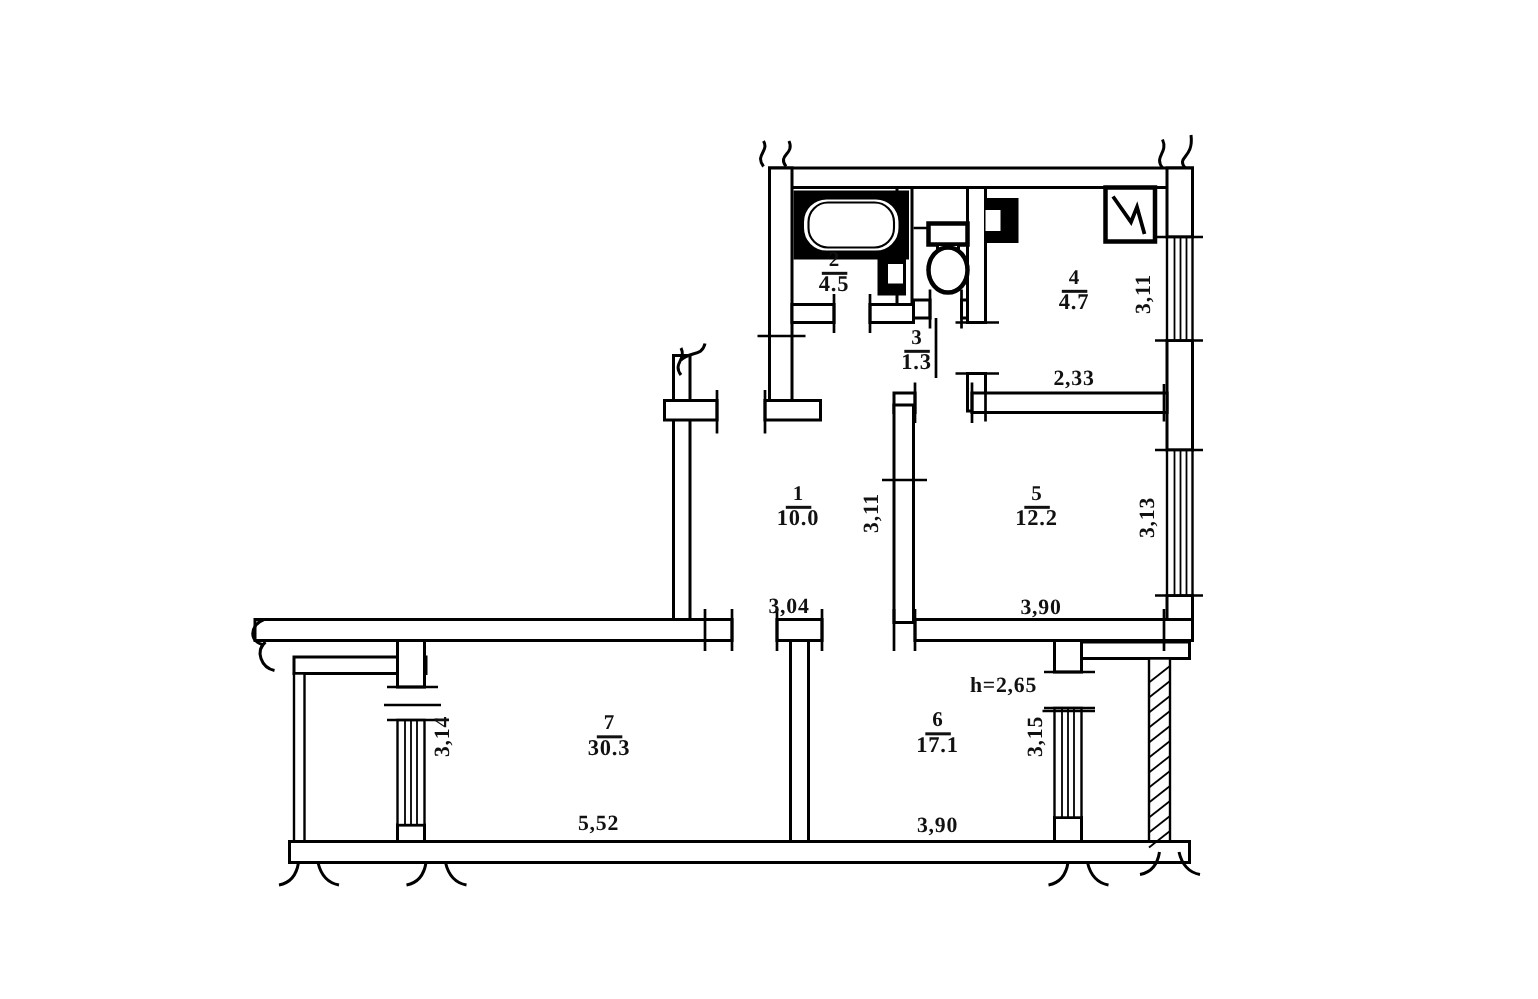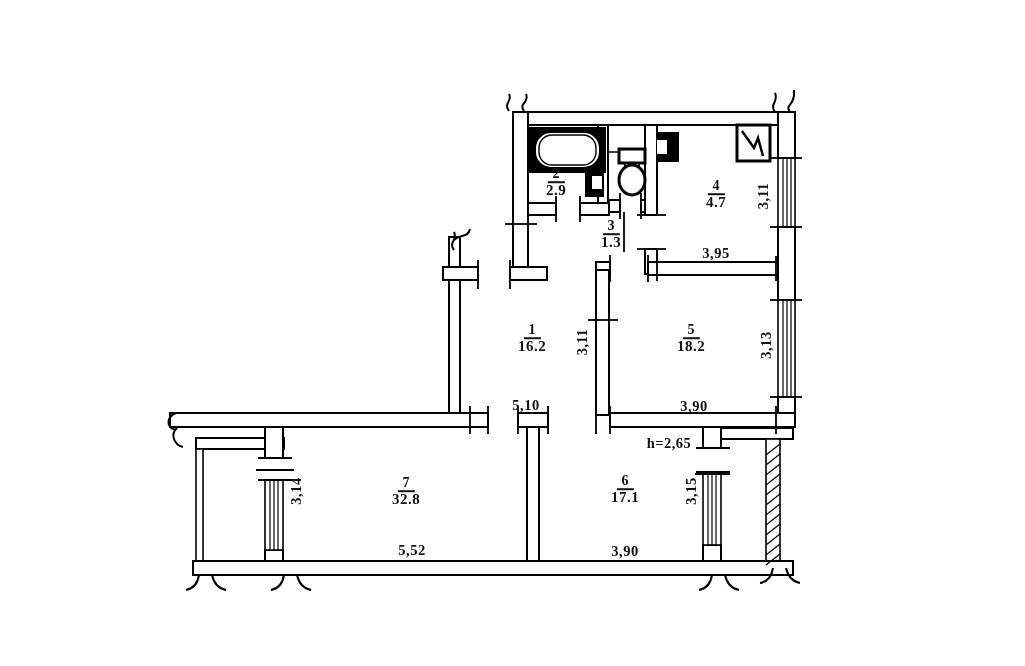--- a/index.html
+++ b/index.html
@@ -212,52 +212,52 @@
     <ellipse class="fix" cx="632" cy="180" rx="13" ry="15" stroke-width="3"></ellipse>
   </g>
   <g>
     <rect class="fix" x="737" y="125" width="33" height="36" stroke-width="3"></rect>
     <polyline points="742,131 754,148 758,138 763,156" fill="none" stroke="#000" stroke-width="2.5"></polyline>
   </g>
 </svg>
 
 <div class="lbl rlabel" style="left:532px;top:338px">
   <span class="num">1</span>
-  <span class="area">16.2</span>
+  <span class="area">10.0</span>
 </div>
 <div class="lbl rlabel" style="left:556px;top:182px">
   <span class="num">2</span>
-  <span class="area">2.9</span>
+  <span class="area">4.5</span>
 </div>
 <div class="lbl rlabel" style="left:611px;top:234px">
   <span class="num">3</span>
   <span class="area">1.3</span>
 </div>
 <div class="lbl rlabel" style="left:716px;top:194px">
   <span class="num">4</span>
   <span class="area">4.7</span>
 </div>
 <div class="lbl rlabel" style="left:691px;top:338px">
   <span class="num">5</span>
-  <span class="area">18.2</span>
+  <span class="area">12.2</span>
 </div>
 <div class="lbl rlabel" style="left:625px;top:489px">
   <span class="num">6</span>
   <span class="area">17.1</span>
 </div>
 <div class="lbl rlabel" style="left:406px;top:491px">
   <span class="num">7</span>
-  <span class="area">32.8</span>
-</div>
-
-<div class="lbl dim" style="left:716px;top:253px">3,95</div>
-<div class="lbl dim" style="left:526px;top:405px">5,10</div>
+  <span class="area">30.3</span>
+</div>
+
+<div class="lbl dim" style="left:716px;top:253px">2,33</div>
+<div class="lbl dim" style="left:526px;top:405px">3,04</div>
 <div class="lbl dim" style="left:694px;top:406px">3,90</div>
-<div class="lbl dim" style="left:669px;top:443px">h=2,65</div>
-<div class="lbl dim" style="left:412px;top:550px">5,52</div>
+<div class="lbl dim" style="left:669px;top:458px">h=2,65</div>
+<div class="lbl dim" style="left:399px;top:550px">5,52</div>
 <div class="lbl dim" style="left:625px;top:551px">3,90</div>
 
 <div class="lbl dim dimv" style="left:763px;top:196px">3,11</div>
 <div class="lbl dim dimv" style="left:766px;top:345px">3,13</div>
 <div class="lbl dim dimv" style="left:582px;top:342px">3,11</div>
 <div class="lbl dim dimv" style="left:296px;top:491px">3,14</div>
 <div class="lbl dim dimv" style="left:691px;top:491px">3,15</div>
 
 </div>
 

